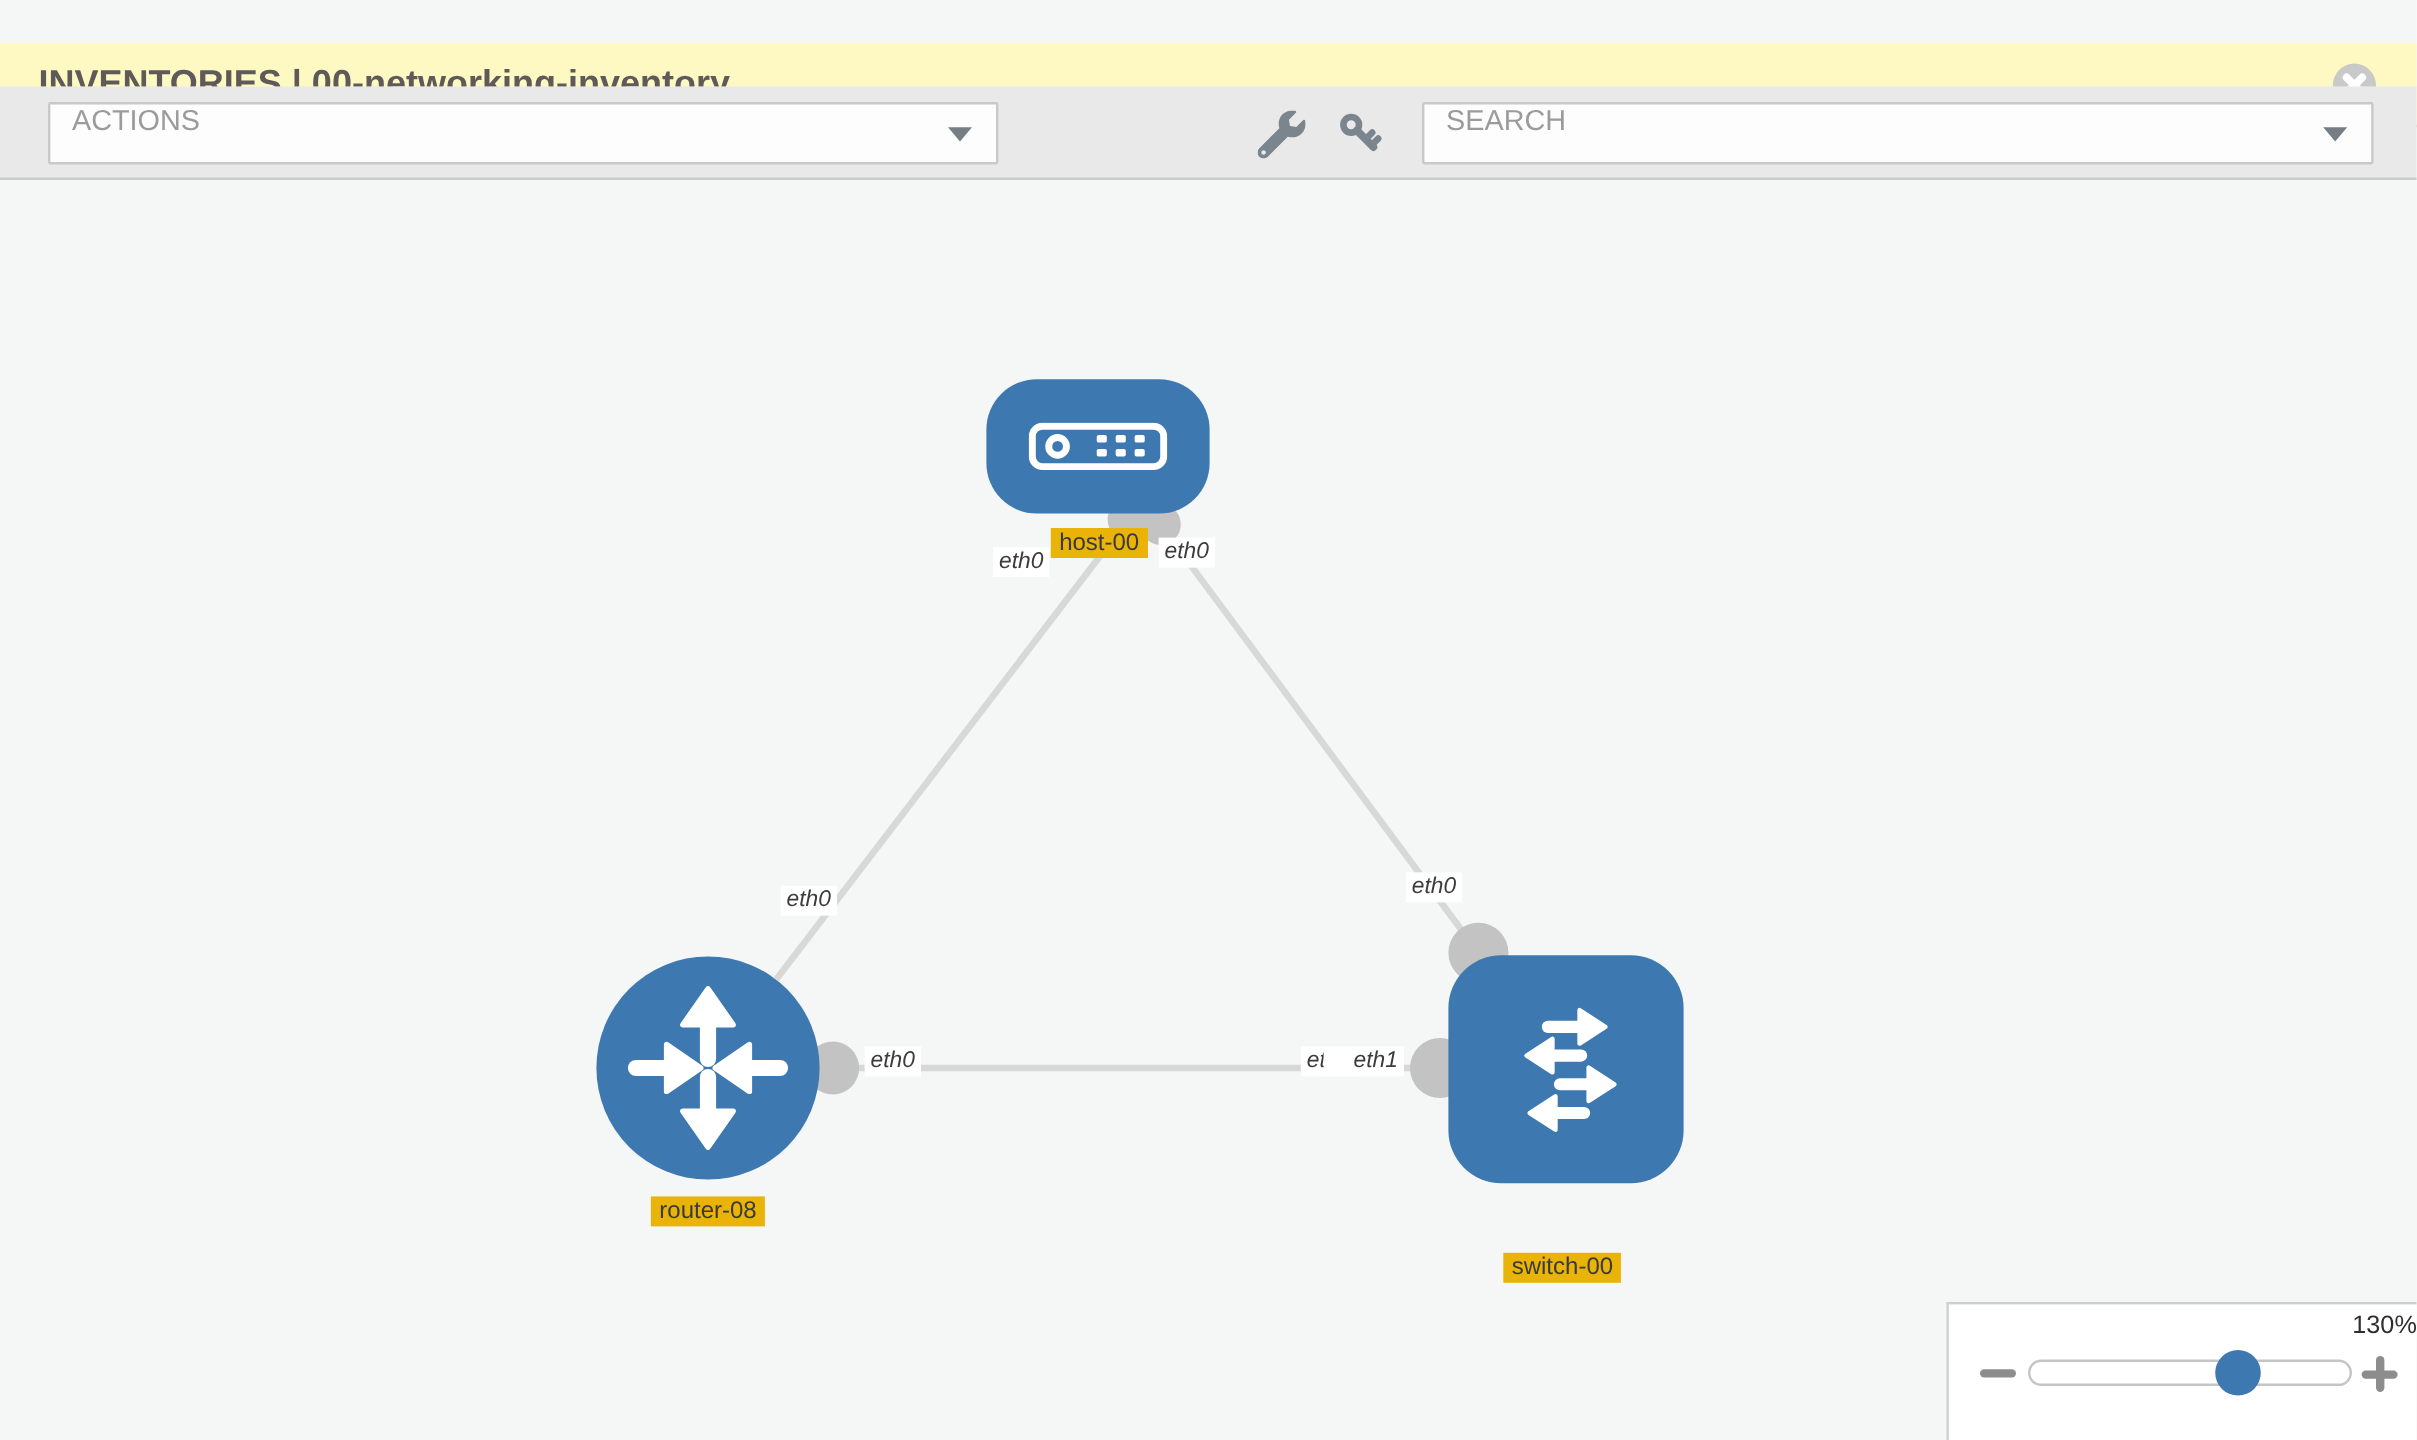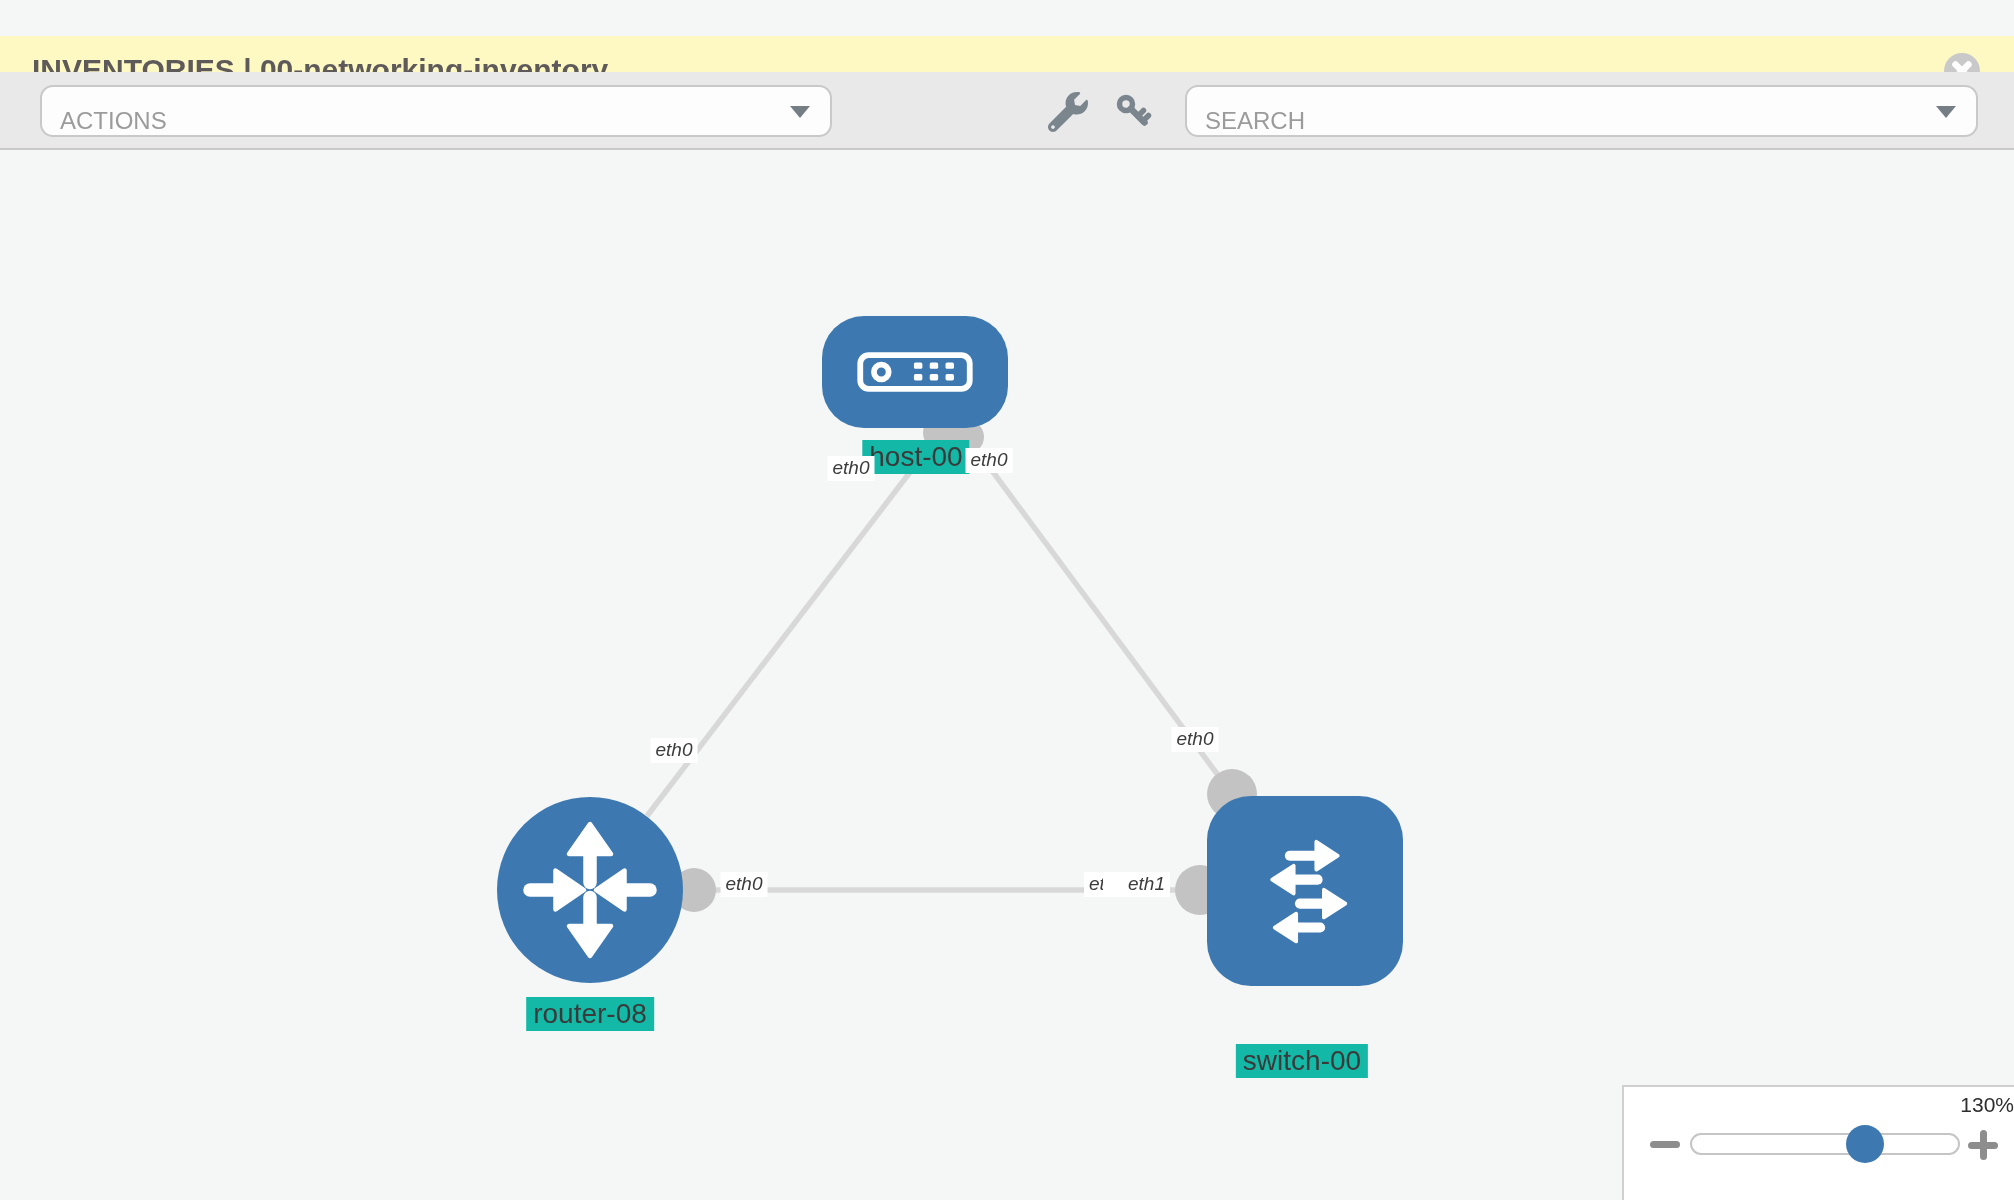--- a/index.html
+++ b/index.html
@@ -10,21 +10,21 @@
   .header { position:absolute; left:0; top:0; width:2014px; height:70px;
             background:#fef9c3; border-bottom:2px solid #bdbdbd; z-index:10;margin-top:36px; }
   .page-title { position:absolute; left:32px; top:50%; transform:translateY(-50%);
                 font-size:30px; font-weight:bold; color:#5e5a5a; letter-spacing:0; white-space:nowrap; }
   .close-btn { position:absolute; right:32px; top:15px; width:40px; height:40px; cursor:pointer; }
 
   
   .toolbar { position:absolute; left:0; top:72px; width:2014px; height:78px;
              background:#e9e9e9; border-bottom:2px solid #c9c9c9; z-index:10; }
   .combo { position:absolute; top:13px; height:52px; background:#fdfdfd;
-           border:2px solid #c9c9c9; border-radius:13px; display:flex; align-items:flex-end; }
+           border:2px solid #c9c9c9; border-radius:2px; display:flex; align-items:flex-start; }
   .combo-actions { left:40px;  width:792px; }
   .combo-search  { left:1185px; width:793px; }
   .combo-label { margin-left:18px; font-size:24px; color:#9b9b9b; }
   .combo input { flex:1; margin-left:18px; border:none; outline:none; background:transparent;
                  font-size:24px; color:#404040; font-family:"Liberation Sans", sans-serif; }
   .combo input::placeholder { color:#9b9b9b; opacity:1; }
   .caret { position:absolute; right:20px; top:50%; margin-top:-5px; width:0; height:0;
            border-left:10px solid transparent; border-right:10px solid transparent;
            border-top:12px solid #767e85; }
   .tool-icon { position:absolute; top:20px; width:40px; height:40px; cursor:pointer; }
@@ -36,22 +36,22 @@
   .canvas svg.links { position:absolute; left:0; top:0; z-index:1; }
   .link-line { stroke:#d8d8d8; stroke-width:5.5; }
   .endpoint { fill:#c3c3c3; }
 
   .node { position:absolute; z-index:2; background:#3d79b0; display:flex;
           align-items:center; justify-content:center; cursor:pointer; }
   .node-host   { left:822px;  top:164px; width:186px; height:112px; border-radius:42px; }
   .node-router { left:497px;  top:645px; width:186px; height:186px; border-radius:50%; }
   .node-switch { left:1207px; top:644px; width:196px; height:190px; border-radius:44px; }
 
-  .node-label { position:absolute; z-index:3; background:#14b8a6; color:#3a3a3a;
-                font-size:28px; line-height:1.15; padding:1px 7px; white-space:nowrap; }
+  .node-label { position:absolute; z-index:3; background:#eab308; color:#3a3a3a;
+                font-size:20px; line-height:1.15; padding:1px 7px; white-space:nowrap; }
   .if-label { position:absolute; z-index:3; background:#ffffff; color:#3c3c3c;
               font-size:19px; line-height:1.2; padding:1px 5px; white-space:nowrap;font-style:italic; }
   .cx { transform:translateX(-50%); }
 
   
   .zoom-panel { position:absolute; left:1622px; top:933px; width:392px; height:115px;
                 background:#ffffff; border-left:2px solid #cfcfcf; border-top:2px solid #cfcfcf;
                 z-index:4; }
   .zoom-level { position:absolute; left:0; top:6px; width:100%; text-align:right;
                 font-size:21px; color:#2e2e2e; }

